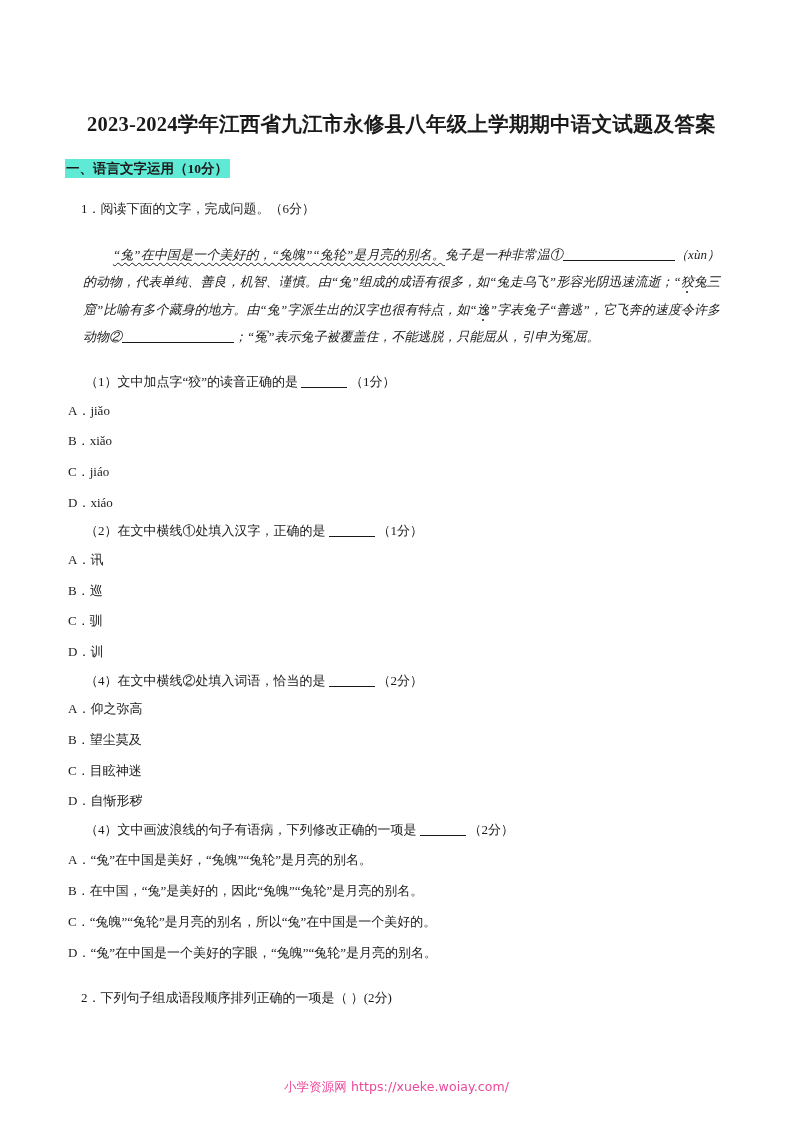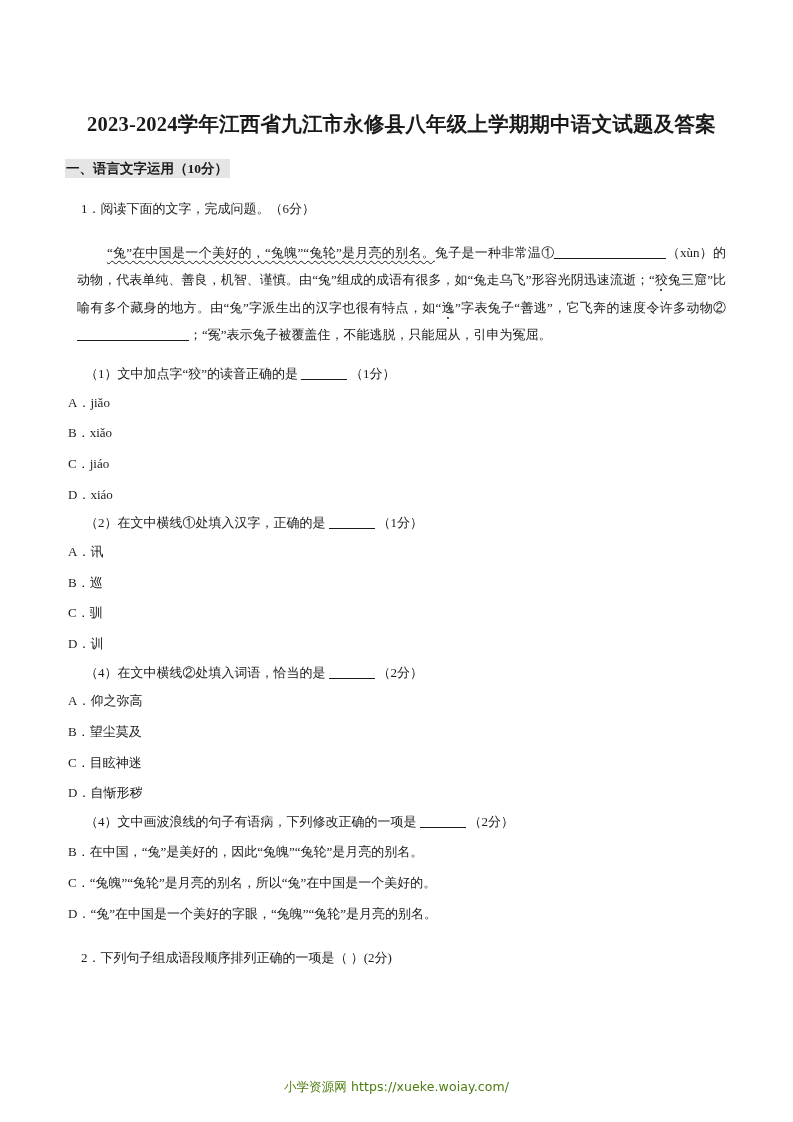--- a/index.html
+++ b/index.html
@@ -36,38 +36,39 @@
   }
 
   
   .section-head {
     font-size: 13.5px;
     font-weight: bold;
     line-height: 1.6;
     margin: 6px 0 7px 0;
   }
   .section-head .hl {
-    background: #e5e5e5;
+    background: #5eead4;
     padding: 2px 2px 2px 1px;
   }
 
   
   .q-line {
     font-size: 13px;
     line-height: 2.06;
     margin: 16px;
     text-align: justify;
     text-justify: inter-ideograph;
   }
   .passage {
     font-size: 13px;
     line-height: 2.12;
-    margin: 12px;
+    margin: 18px;
     text-align: justify;
     text-justify: inter-ideograph;
+    font-style: italic;
   }
   .passage .indent { display: inline-block; width: 2.3em; }
 
   .sub-q {
     font-size: 13px;
     line-height: 2.06;
     margin: 0;
     padding-left: 20px;
   }
   .opt {
@@ -116,21 +117,21 @@
 
   
   .footer {
     position: absolute;
     left: 0;
     bottom: 26px;
     width: 793px;
     text-align: center;
     font-family: "DejaVu Sans", "Liberation Sans", sans-serif;
     font-size: 12.5px;
-    color: #4d7c0f;
+    color: #ec4899;
     letter-spacing: 0.1px;
   }
 </style>
 </head>
 <body>
 
 <div class="page">
 
   <h1 class="doc-title">2023-2024学年江西省九江市永修县八年级上学期期中语文试题及答案</h1>
 
@@ -164,20 +165,21 @@
     <span>（4）在文中横线②处填入词语，恰当的是</span><span class="blank-short"></span><span>（2分）</span>
   </p>
   <p class="opt">A．仰之弥高</p>
   <p class="opt">B．望尘莫及</p>
   <p class="opt">C．目眩神迷</p>
   <p class="opt">D．自惭形秽</p>
 
   <p class="sub-q">
     <span>（4）文中画波浪线的句子有语病，下列修改正确的一项是</span><span class="blank-short"></span><span>（2分）</span>
   </p>
+  <p class="opt opt-tight">A．“兔”在中国是美好，“兔魄”“兔轮”是月亮的别名。</p>
   <p class="opt opt-tight">B．在中国，“兔”是美好的，因此“兔魄”“兔轮”是月亮的别名。</p>
   <p class="opt opt-tight">C．“兔魄”“兔轮”是月亮的别名，所以“兔”在中国是一个美好的。</p>
   <p class="opt opt-tight">D．“兔”在中国是一个美好的字眼，“兔魄”“兔轮”是月亮的别名。</p>
 
   <p class="q-line">2．下列句子组成语段顺序排列正确的一项是（      ）(2分)</p>
 
 </div>
 
 <div class="footer">小学资源网 https://xueke.woiay.com/</div>
 

